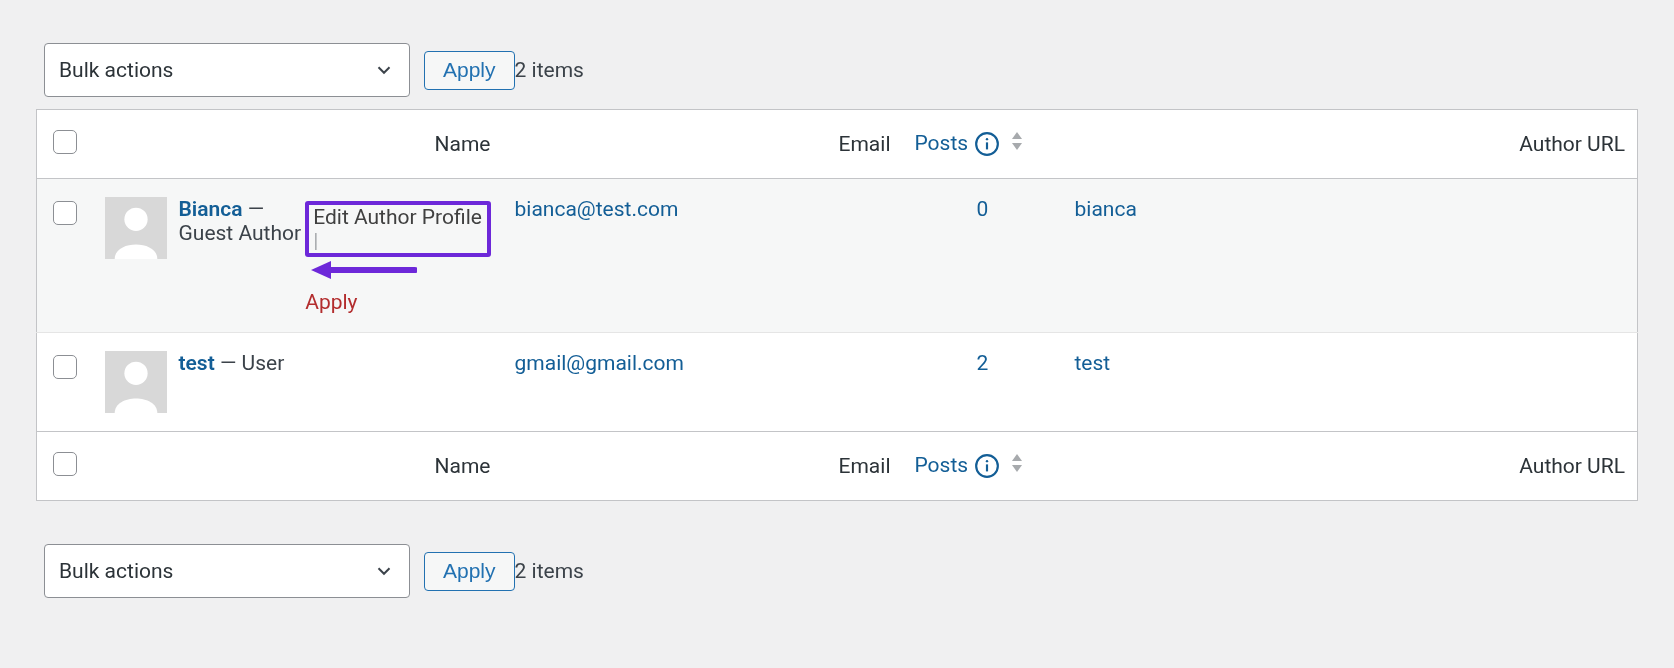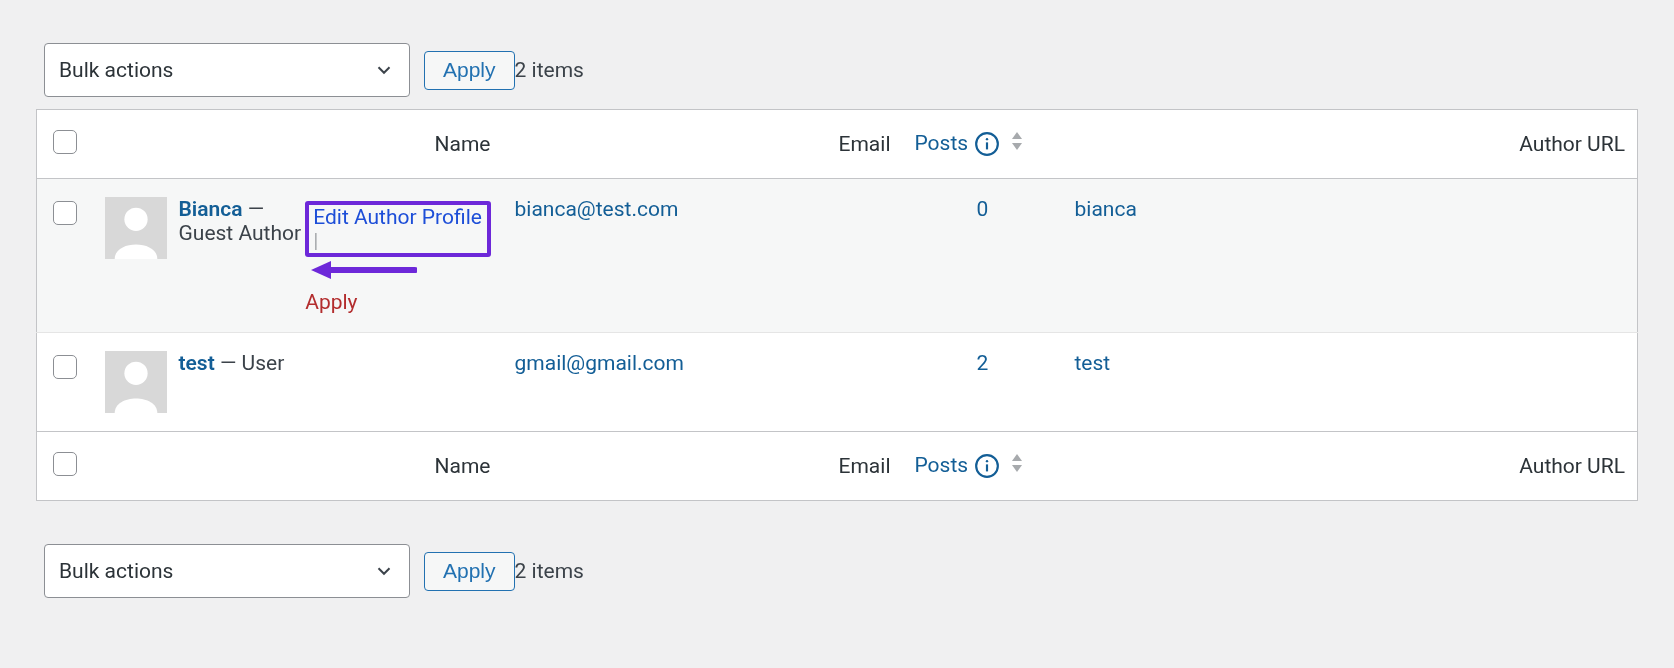--- a/index.html
+++ b/index.html
@@ -88,21 +88,21 @@
     margin-right: 12px;
     flex-shrink: 0;
   }
   .avatar svg { width: 100%; height: 100%; display:block; }
   .name-cell { display: flex; align-items: flex-start; }
   .name-stack { display: flex; flex-direction: row; }
   .name-line .strong-link { font-weight: 600; color: #135e96; }
   .dash { color: #3c434a; }
   .role { color: #3c434a; }
   .row-actions { margin-top: 4px; }
-  .row-actions a { color: #1d4ed8; text-decoration: none; }
+  .row-actions a { color: #404040; text-decoration: none; }
   .row-actions .sep { color: #a7aaad; }
   .row-actions .danger { color: #b32d2e; display:block; margin-top: 8px; }
   .cell-link { color: #135e96; text-decoration: none; }
   .posts-col-header { display: inline-flex; align-items: flex-start; gap: 6px; }
   .info-icon {
     width: 26px; height: 26px;
     display: inline-flex; align-items: center; justify-content: center;
   }
   .info-icon svg { width: 26px; height: 26px; display:block; }
   .sort-arrows { display:inline-flex; flex-direction: column; gap: 0; color: #a7aaad; margin-left: 4px;}

